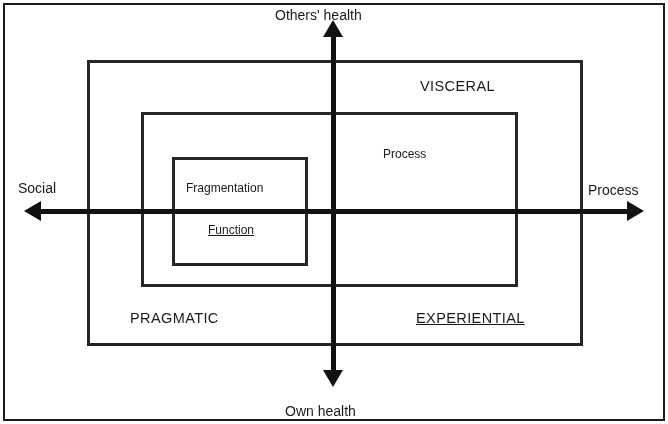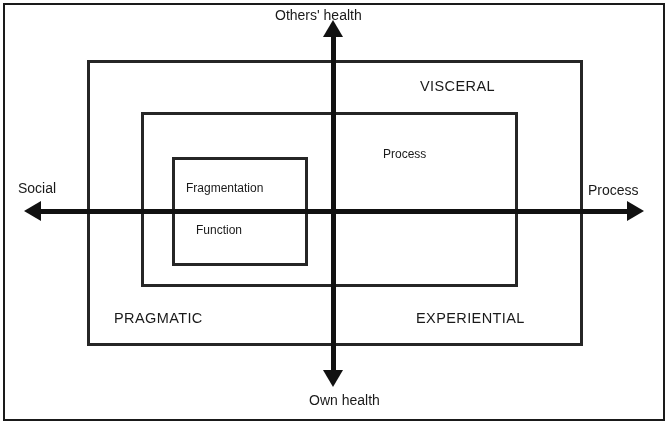--- a/index.html
+++ b/index.html
@@ -96,33 +96,33 @@
     position: absolute;
     color: #1a1a1a;
     white-space: nowrap;
     line-height: 1;
   }
   .axis-label { font-size: 14px; }
   .quadrant-label { font-size: 14.5px; letter-spacing: 0.4px; }
   .box-label { font-size: 12px; }
 
   #label-top    { left: 275px; top: 8px; }
-  #label-bottom { left: 285px; top: 393px; margin-left: 24px; }
+  #label-bottom { left: 285px; top: 404px; }
   #label-left   { left: 18px;  top: 181px; }
   #label-right  { left: 588px; top: 183px; }
 
   #label-normative    { left: 130px; top: 79px; }
   #label-visceral     { left: 420px; top: 79px; }
-  #label-pragmatic    { left: 114px; top: 311px; }
-  #label-experiential { left: 416px; top: 311px; }
+  #label-pragmatic    { left: 130px; top: 311px; }
+  #label-experiential { left: 416px; top: 311px; text-decoration: underline; }
 
   #label-process       { left: 383px; top: 148px; }
   #label-fragmentation { left: 377px; top: 245px; }
   #label-presentation  { left: 186px; top: 182px; }
-  #label-function      { left: 196px; top: 224px; }
+  #label-function      { left: 208px; top: 224px; text-decoration: underline; }
 </style>
 </head>
 <body>
 
 <div id="page">
 
   <div id="page-frame"></div>
 
   <div class="rect" id="rect-outer"></div>
   <div class="rect" id="rect-middle"></div>

